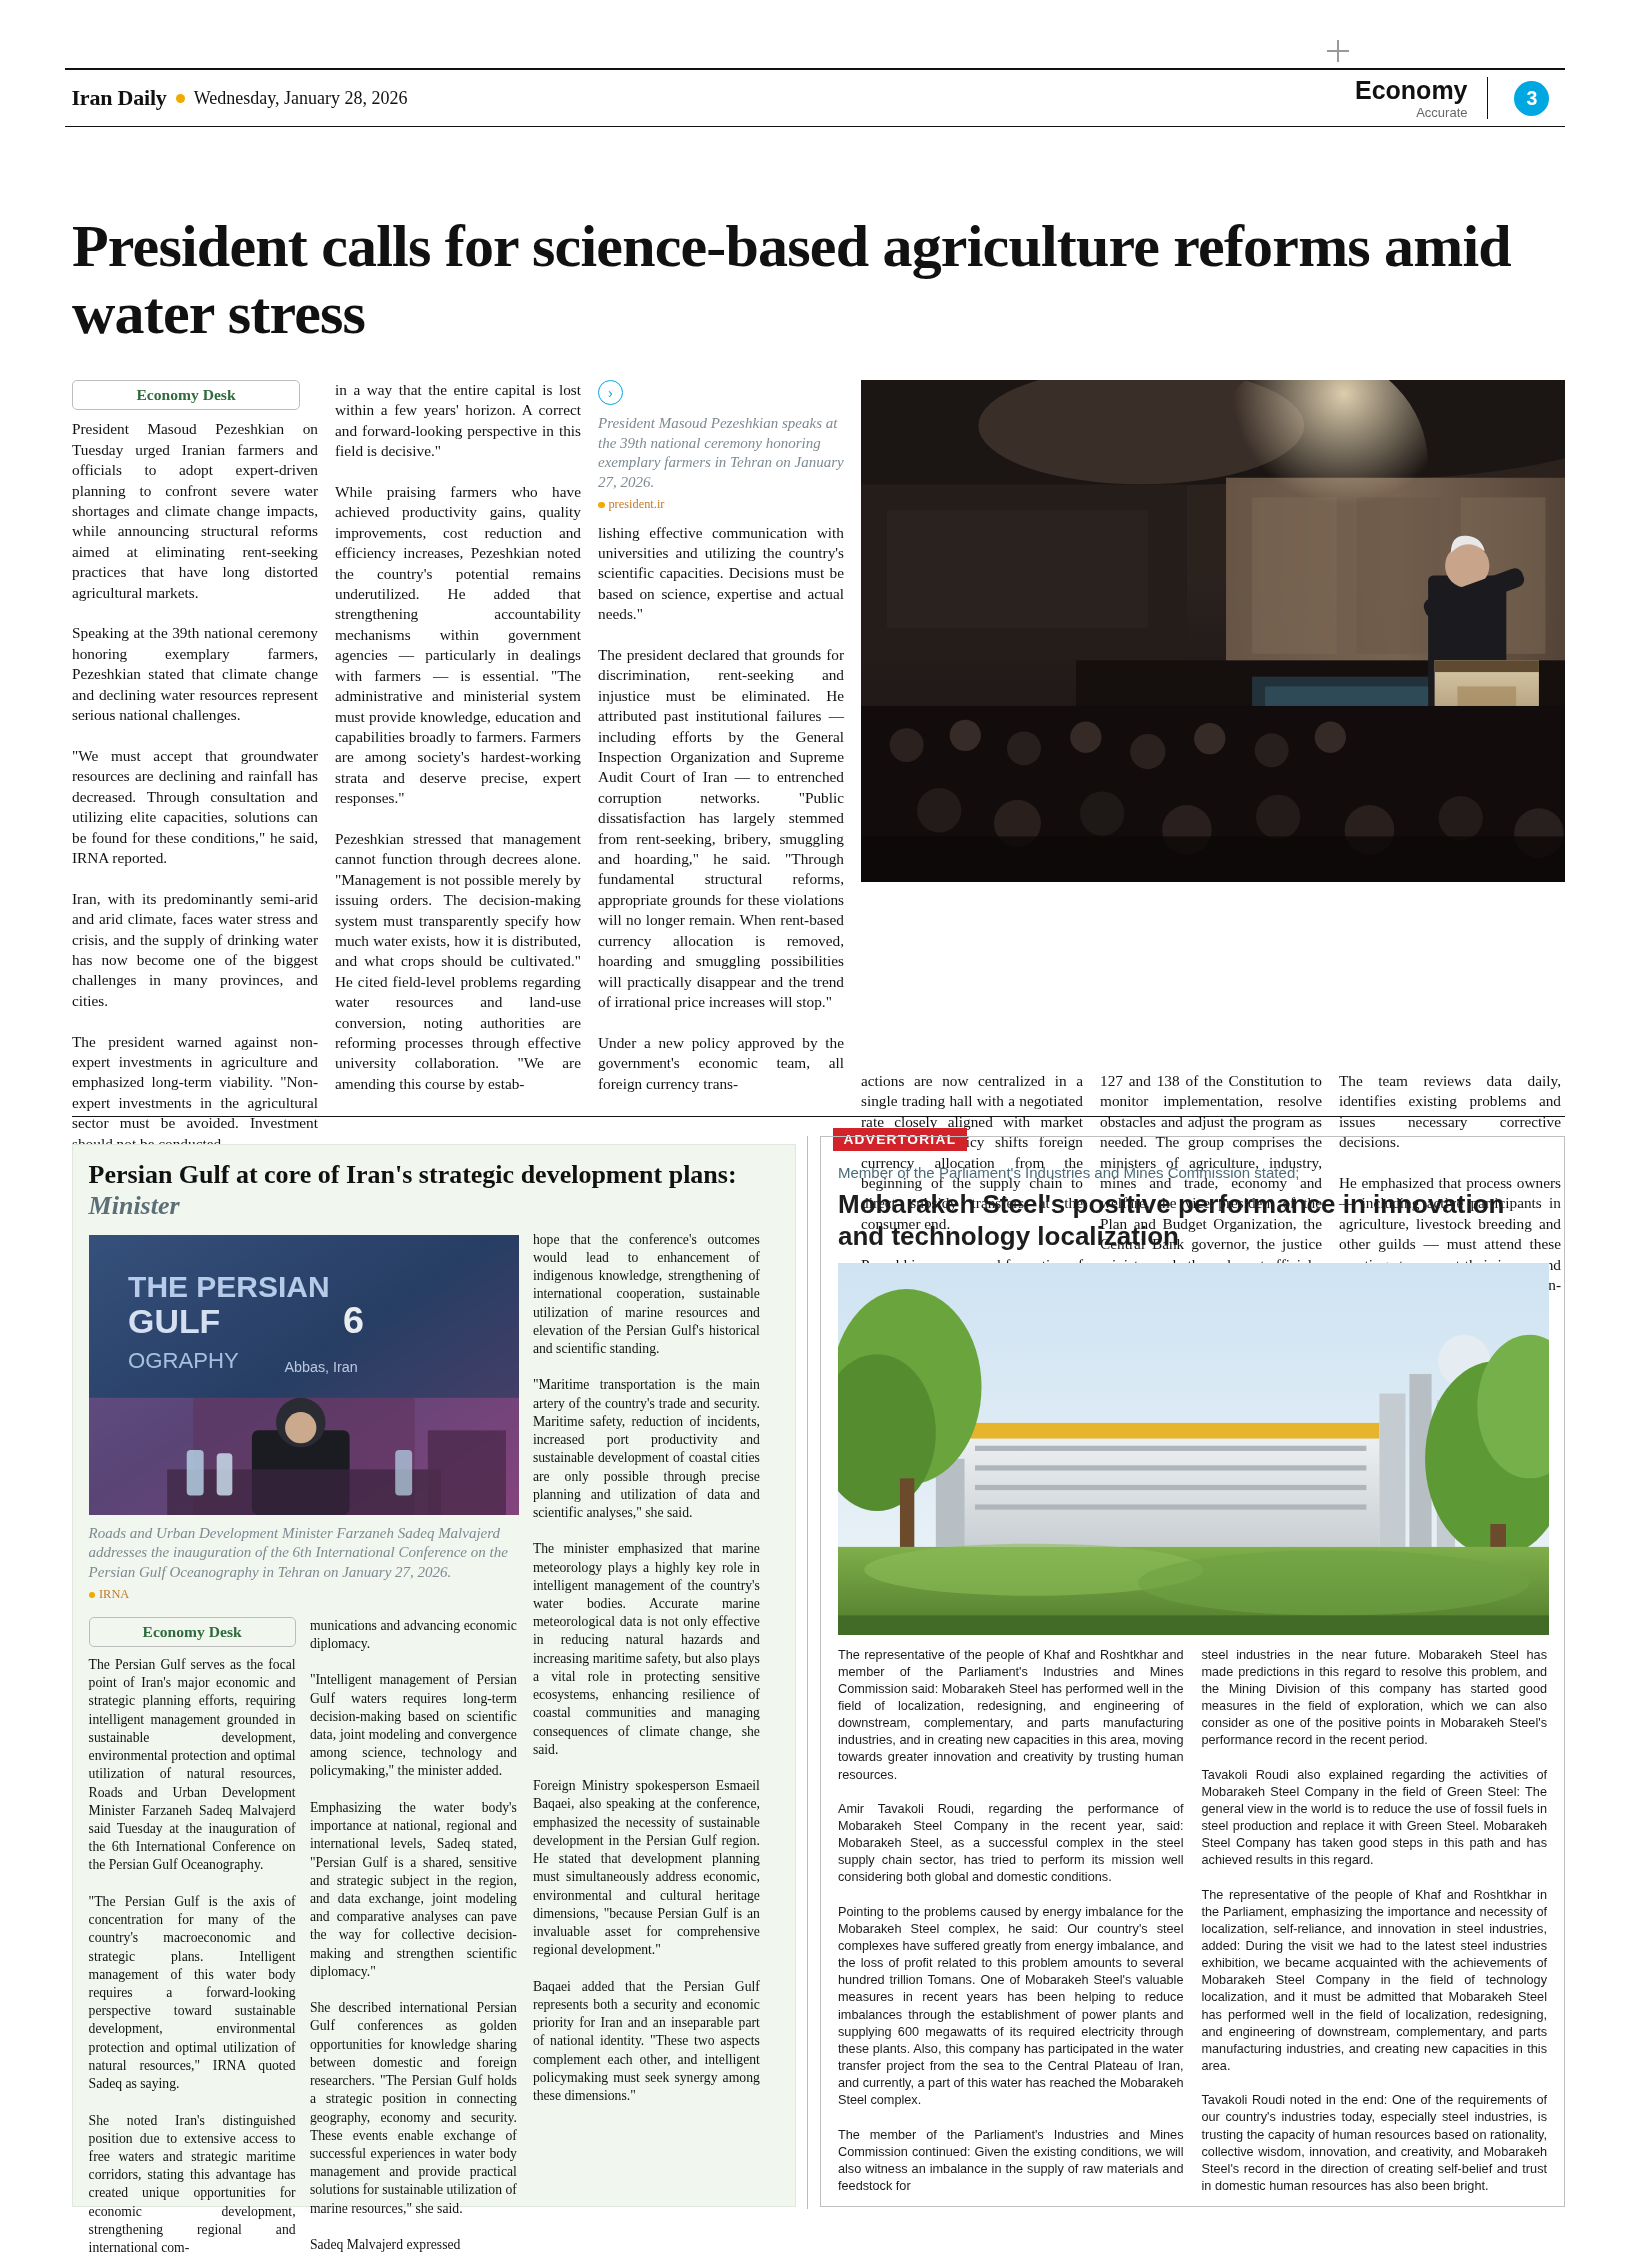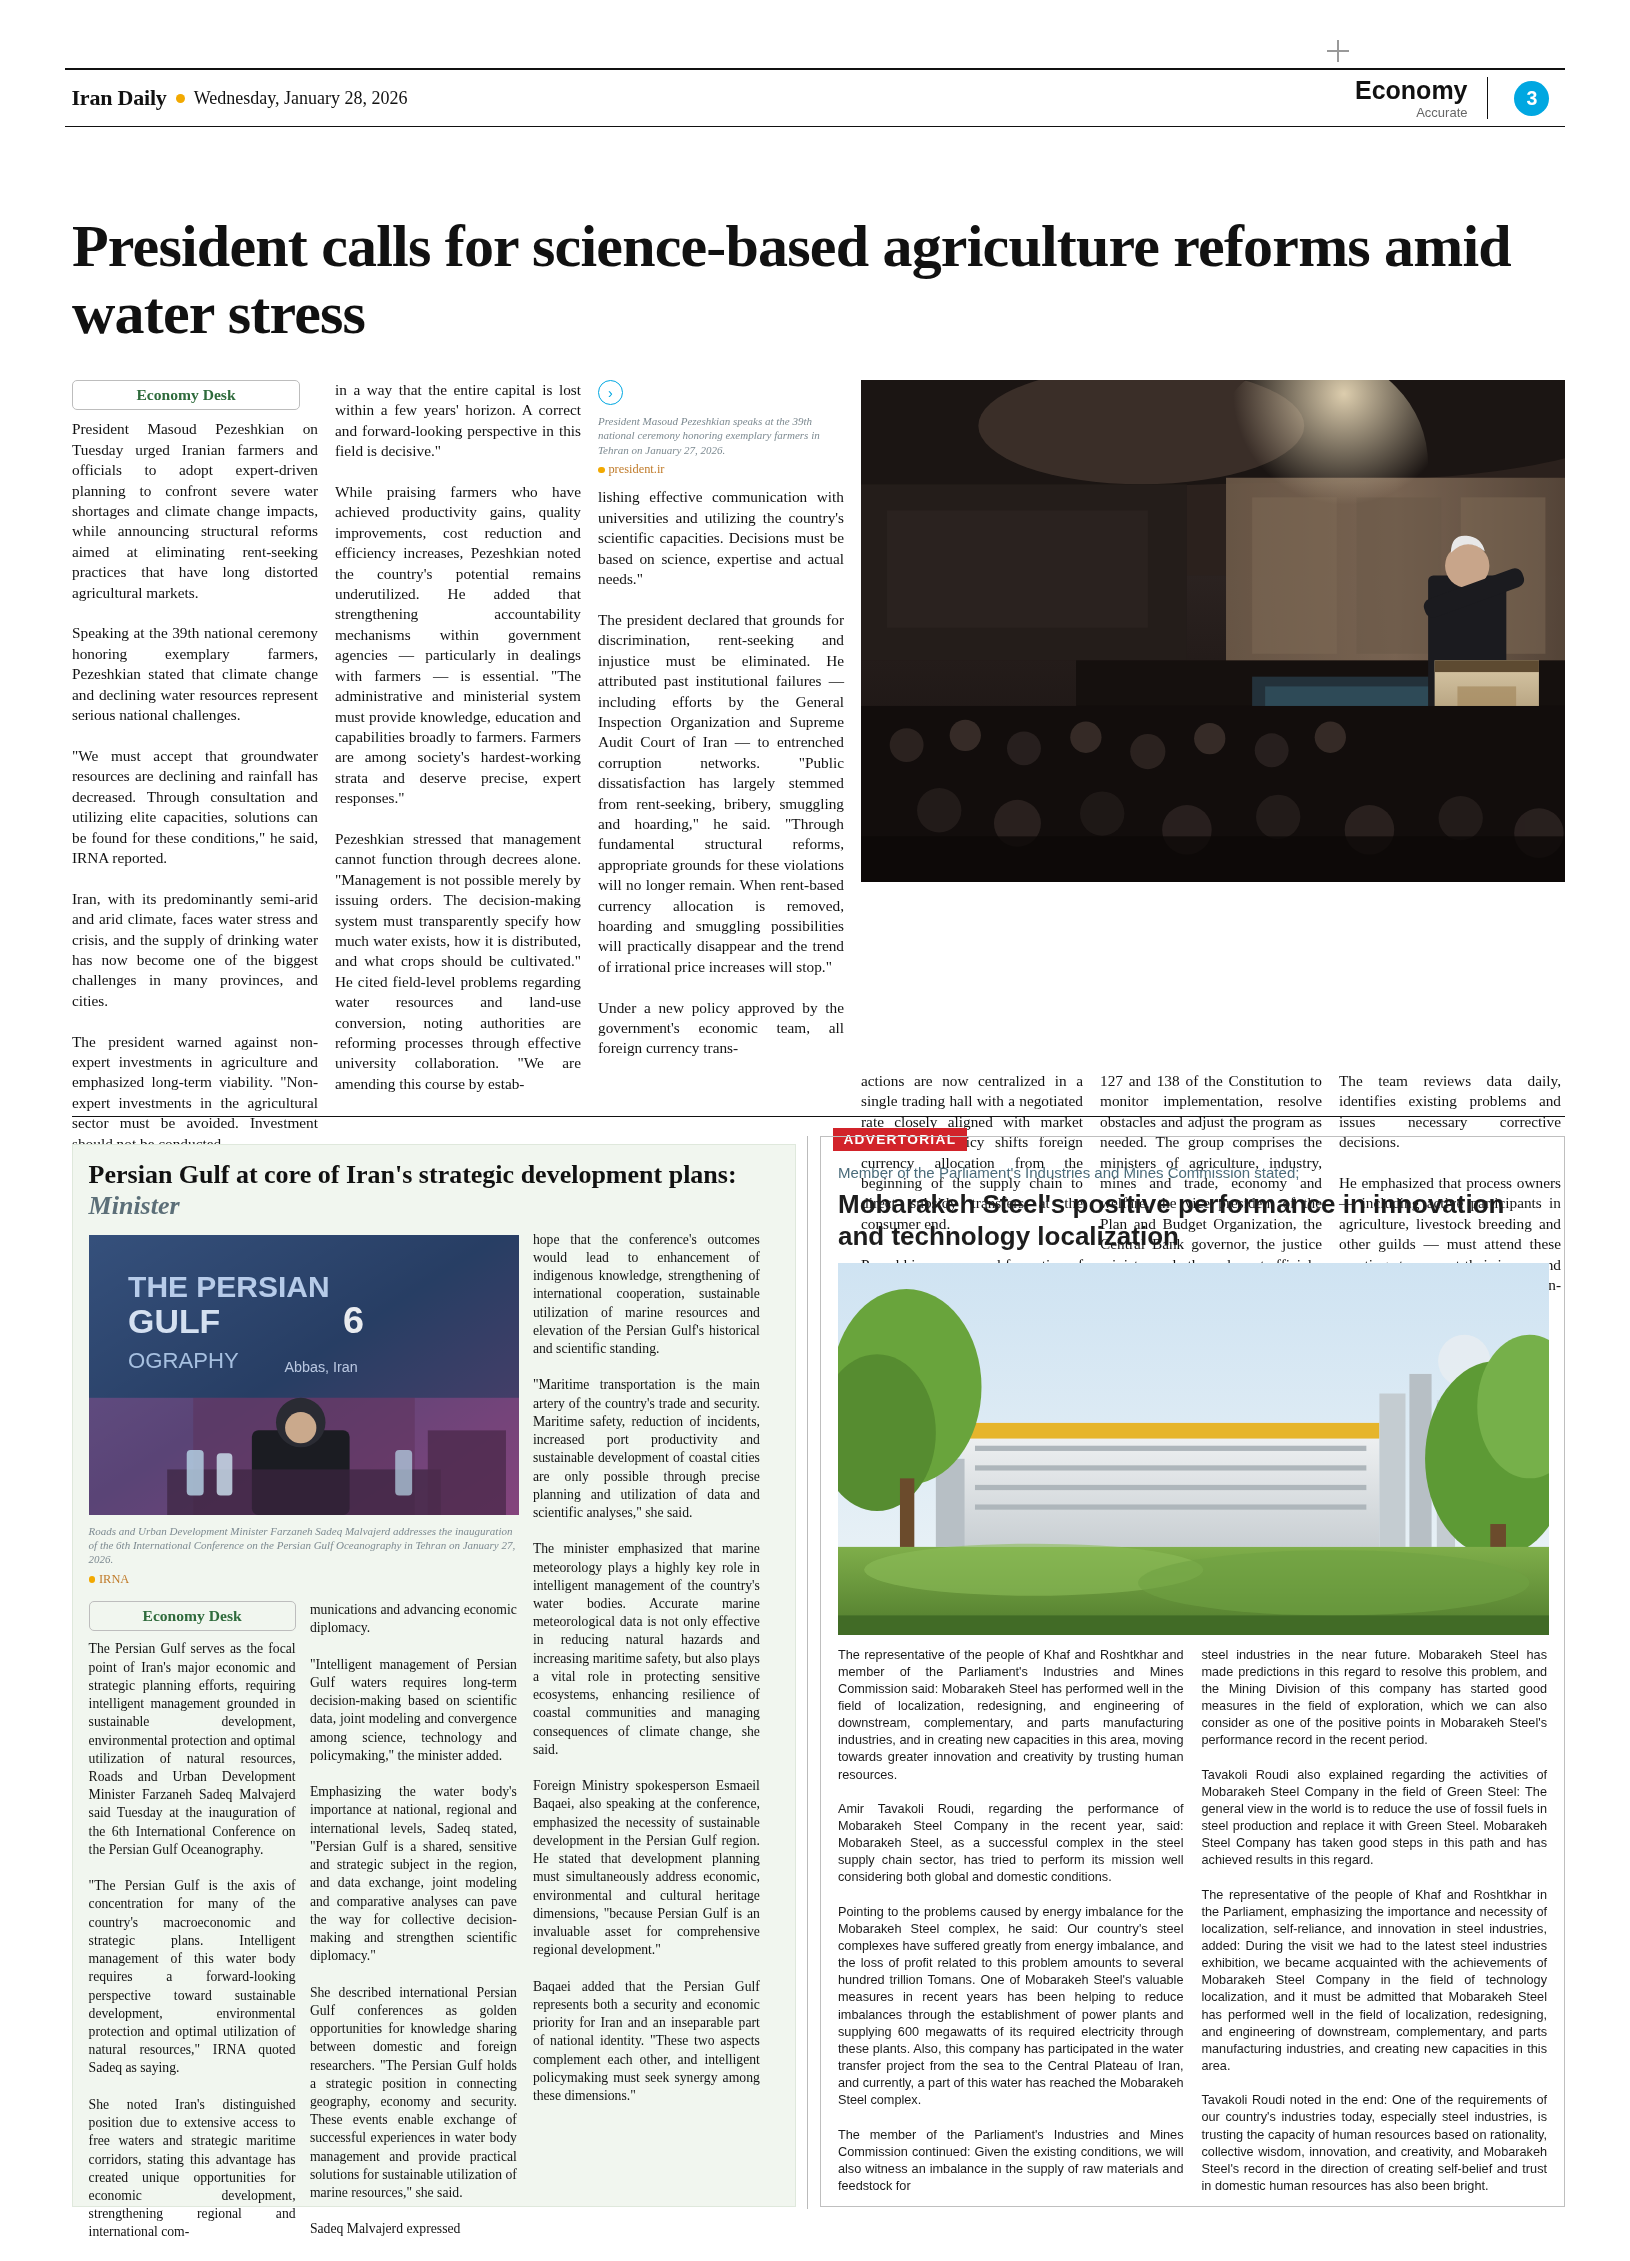--- a/index.html
+++ b/index.html
@@ -61,21 +61,21 @@
     font-family:"Liberation Serif", serif; font-weight:bold; font-size:15.6px; color:#2f6b3c;
   }
   .col { font-size:15.3px; line-height:1.335; text-align:justify; font-family:"Liberation Serif", serif; }
   .lead-c1 { width:246px; }
   .lead-c2 { width:246px; }
   .lead-c3 { width:246px; }
   .photo-main {
     width:704px; height:502px; overflow:hidden; position:relative; background:#2b2320;
   }
   .caption {
-    font-family:"Liberation Serif", serif; font-style:italic; font-size:11px;
+    font-family:"Liberation Serif", serif; font-style:italic; font-size:15px;
     color:#7d8a91; line-height:1.3; margin-top:9px;
   }
   .credit { font-family:"Liberation Serif", serif; font-size:12.4px; color:#c07b2a; margin-top:5.2px; }
   .credit .cdot { width:6.5px; height:6.5px; border-radius:50%; background:#f2a900; display:inline-block; margin-right:3.9px; }
   .arrow-circle {
     width:25px; height:25px; border-radius:50%; border:1.3px solid #00a7e1; color:#00a7e1;
     display:flex; align-items:center; justify-content:center; font-size:14.3px; font-family:"Liberation Sans",sans-serif;
   }
   .lead-bottom { display:flex; gap:17px; margin-top:13px; }
   .lead-bottom .col { width:246px; }

